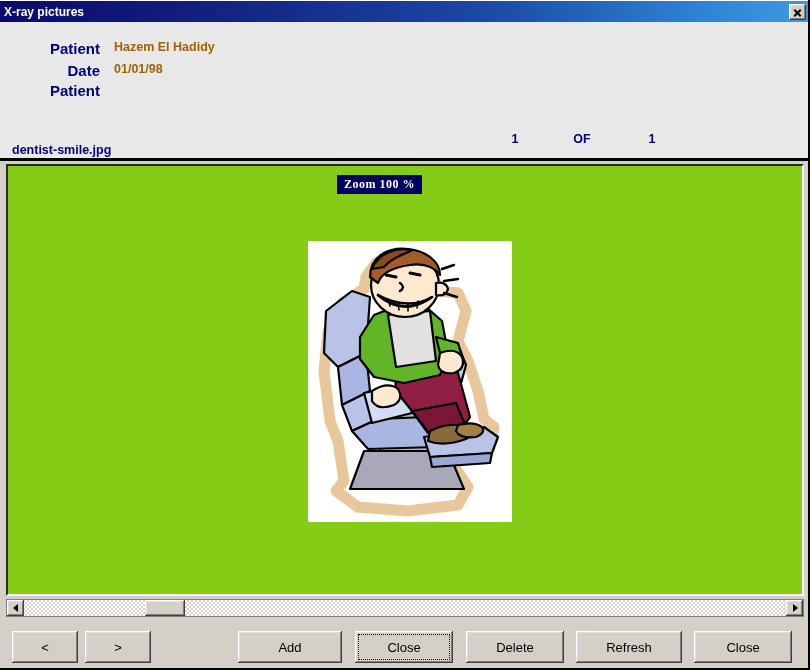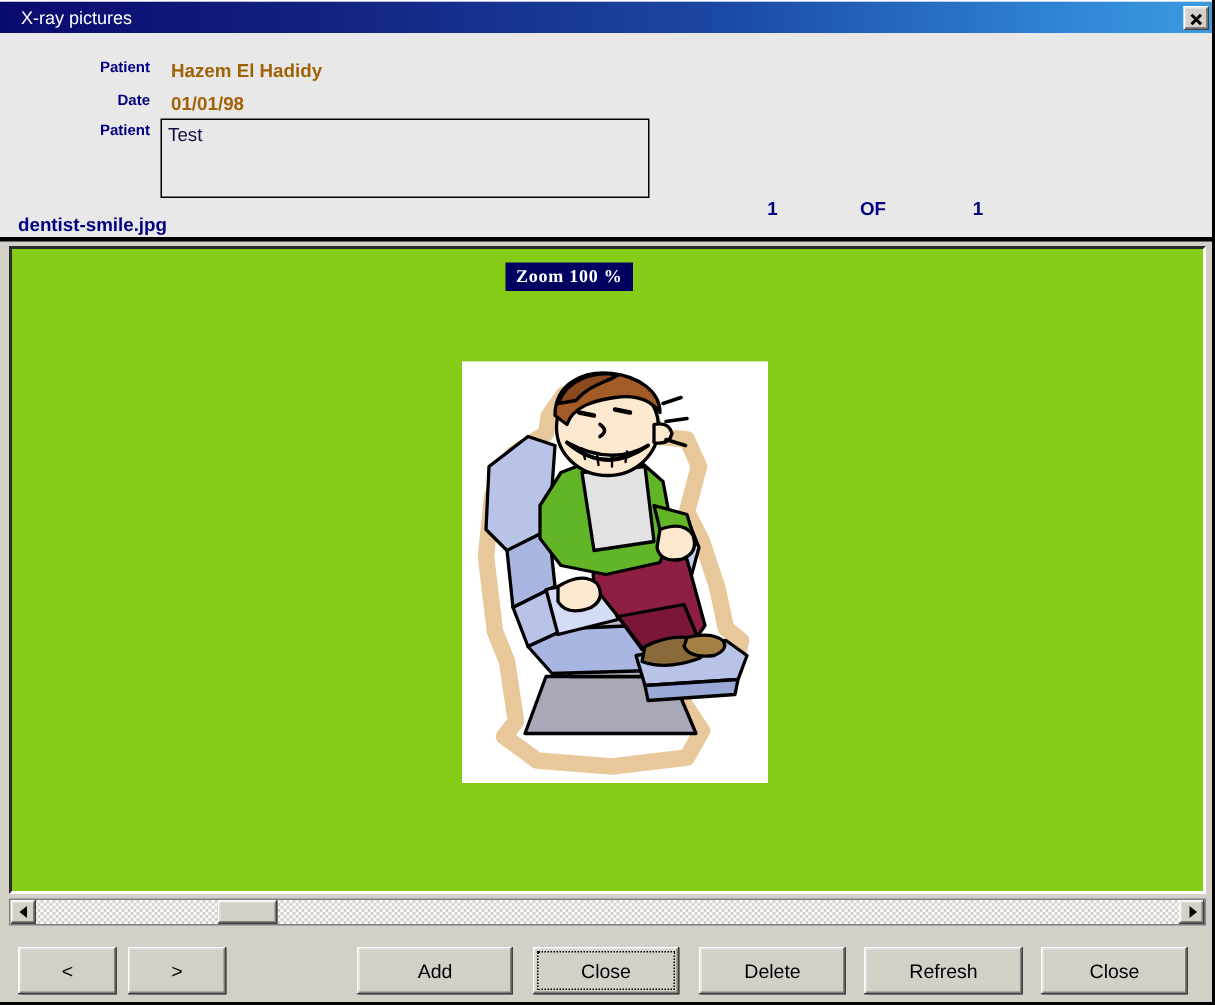--- a/index.html
+++ b/index.html
@@ -30,23 +30,23 @@
     height: 22px;
     background: linear-gradient(to right, #0a0a6e 0%, #12207e 25%, #1b49a5 60%, #2f86d6 88%, #3d9ae0 100%);
     display: flex;
     align-items: center;
     box-sizing: border-box;
     border-top: 1px solid #ffffff;
   }
   .titlebar-text {
     color: #ffffff;
     font-size: 12px;
-    font-weight: normal;
-    font-family: "Liberation Sans", sans-serif;
-    padding-left: 14px;
+    font-weight: bold;
+    font-family: "Liberation Sans", sans-serif;
+    padding-left: 4px;
     letter-spacing: 0px;
     line-height: 22px;
     white-space: nowrap;
   }
   .titlebar-spacer { flex: 1 1 auto; }
   .close-btn {
     width: 17px;
     height: 16px;
     margin-right: 4px;
     background: #d4d0c8;
@@ -76,21 +76,21 @@
   .header {
     position: absolute;
     left: 0; top: 22px;
     width: 810px;
     height: 136px;
     background: #e8e8e8;
   }
   .lbl {
     position: absolute;
     color: #000080;
-    font-size: 10px;
+    font-size: 15px;
     font-family: "Liberation Sans", sans-serif;
     font-weight: bold;
     text-align: right;
     white-space: nowrap;
   }
   .val {
     position: absolute;
     color: #a16207;
     font-size: 12.5px;
     font-family: "Liberation Sans", sans-serif;
@@ -292,21 +292,20 @@
 
   <div class="header">
 
     <div class="lbl" id="lbl-patient">Patient</div>
     <div class="val" id="val-patient">Hazem El Hadidy</div>
 
     <div class="lbl" id="lbl-date">Date</div>
     <div class="val" id="val-date">01/01/98</div>
 
     <div class="lbl" id="lbl-comment">Patient</div>
-    <textarea class="comment-box" placeholder="" style="">Test</textarea>
 
     <div id="filename">dentist-smile.jpg</div>
 
     <div class="pagecount" id="page-current">1</div>
     <div class="pagecount" id="page-of">OF</div>
     <div class="pagecount" id="page-total">1</div>
   </div>
 
   <div class="hrule"></div>
 

